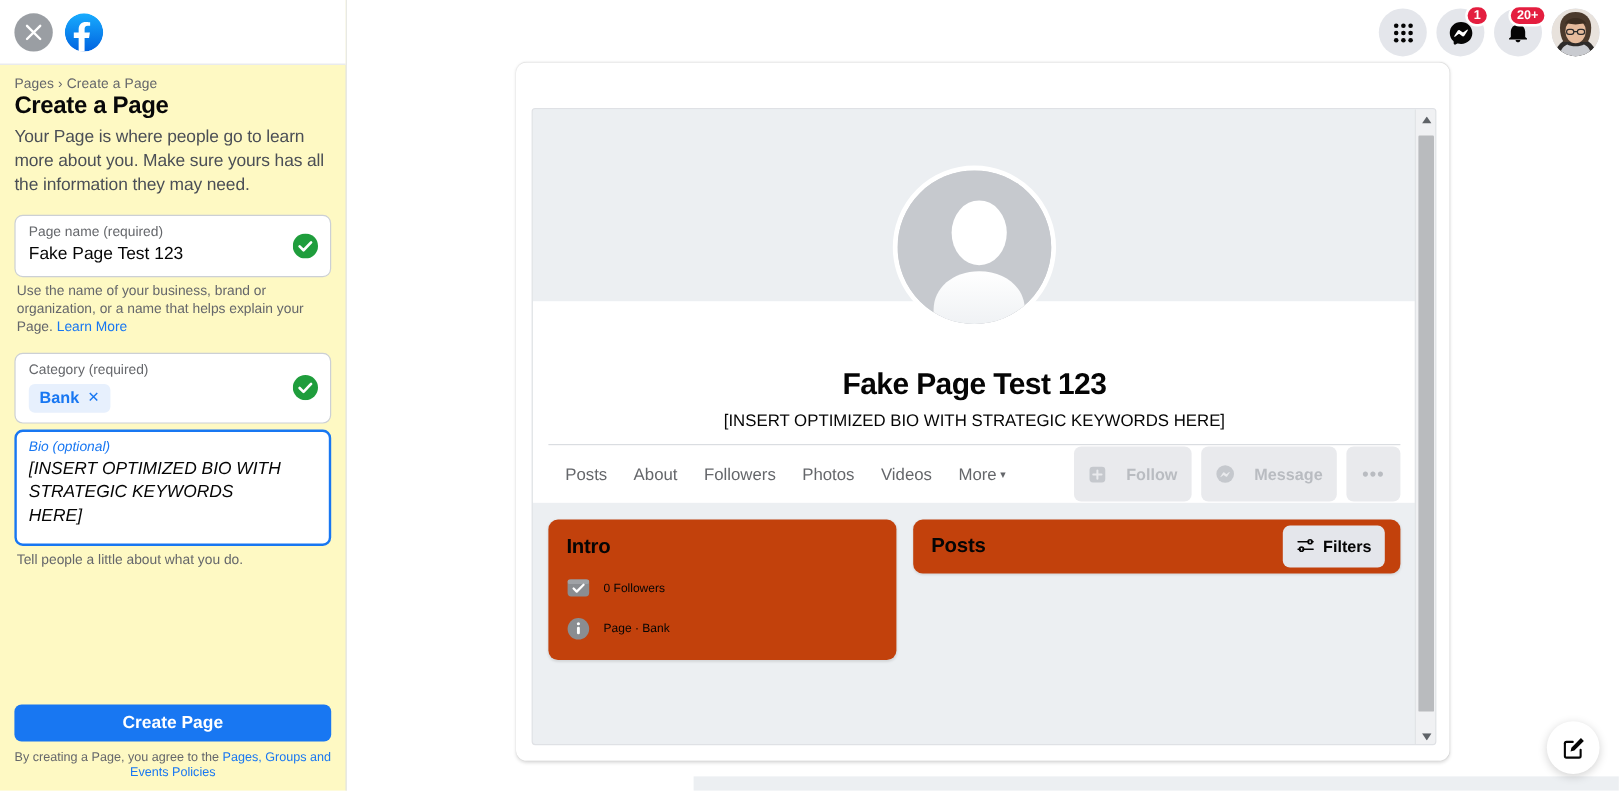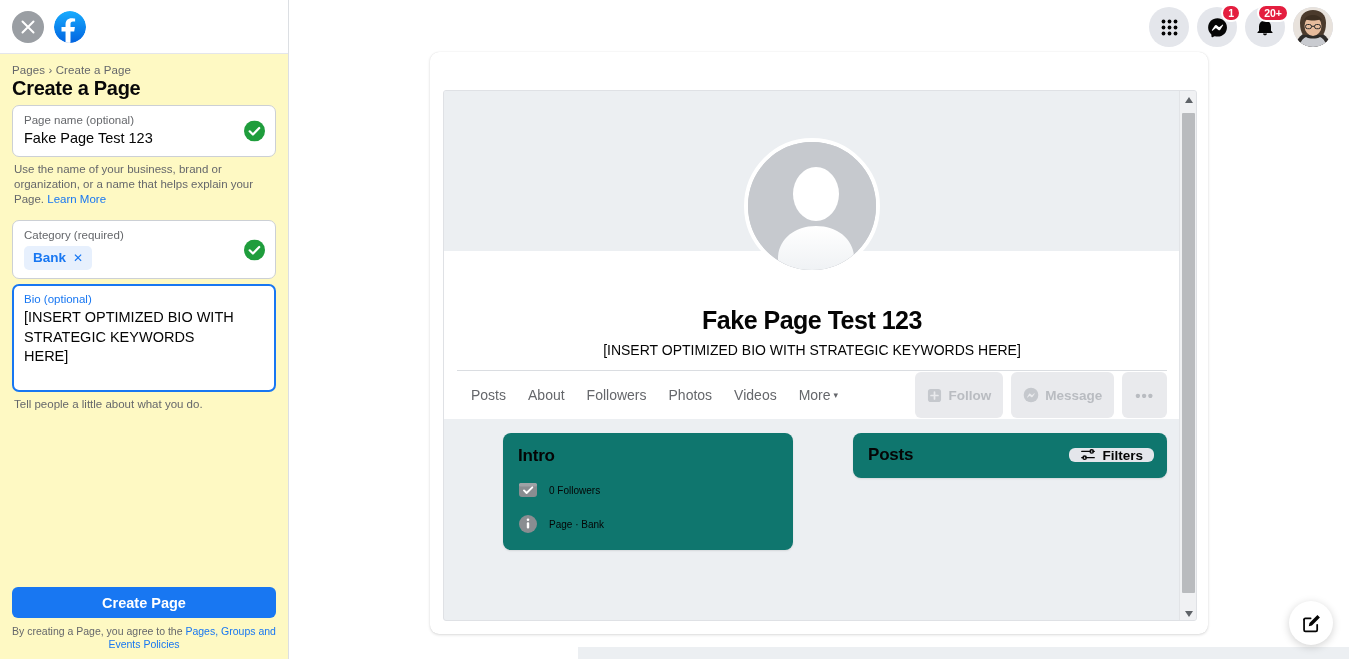--- a/index.html
+++ b/index.html
@@ -83,21 +83,21 @@
 
   .chip {
     display: inline-flex; align-items: center; gap: 7px;
     background: #e7f0fd; color: #1877f2;
     font-size: 13.5px; font-weight: bold;
     border-radius: 5px; padding: 4px 9px 5px 9px;
     margin-top: 2px;
   }
   .chip-x { font-size: 12px; font-weight: normal; cursor: pointer; }
 
-  .bio-box { height: 108px; padding-top: 6px; }
+  .bio-box { height: 97px; padding-top: 6px; font-style: italic; }
   .bio-text {
     font-size: 14.5px; color: #050505; line-height: 19.5px;
     width: 100%; height: 62px; border: none; outline: none; resize: none;
     font-family: inherit; background: transparent; overflow: hidden;
   }
 
   #left-footer { padding: 0 12px 8px 12px; }
   .create-btn {
     width: 100%; height: 31px; border: none; border-radius: 6px;
     background: #1877f2; color: #fff;
@@ -199,47 +199,46 @@
     padding: 0 11px; height: 48px; line-height: 48px;
     cursor: pointer; white-space: nowrap;
   }
   .tab:first-child { padding-left: 14px; }
   .tab .caret { font-size: 9px; margin-left: 3px; display:inline-block; transform: translateY(-2px); }
   .action-btns { margin-left: auto; display: flex; gap: 8px; align-items: center; }
   .act-btn {
     background: #e9eaed; color: #b9bcc1;
     border: none; border-radius: 6px; height: 46px;
     font-size: 13.5px; font-weight: bold;
-    display: flex; align-items: center; gap: 6px;
+    display: flex; align-items: center; gap: 16px;
     padding: 0 12px; cursor: default; font-family: inherit;
   }
   .act-btn.icon-only { padding: 0 13px; font-size: 15px; letter-spacing: 1px; }
 
   .feed {
     display: flex; gap: 14px; padding: 14px 13px 0 13px;
   }
   .card {
-    background: #0f766e; border-radius: 8px;
+    background: #c2410c; border-radius: 8px;
     box-shadow: 0 1px 2px rgba(0,0,0,.1);
-    margin-left: 46px;
   }
   .intro-card { width: 290px; padding: 13px 15px 16px 15px; }
   .card-title { font-size: 17px; font-weight: bold; color: #050505; letter-spacing: -.2px; }
   .intro-row {
     display: flex; align-items: center; gap: 11px;
     margin-top: 14px;
   }
   .intro-row-text { font-size: 10px; color: #050505; }
   .posts-card {
     flex: 1; padding: 11px 13px 12px 15px;
     display: flex; align-items: center; height: 45px;
   }
   .filters-btn {
     margin-left: auto; background: #e4e6eb; border: none;
-    border-radius: 6px; height: 14px; padding: 0 11px;
+    border-radius: 6px; height: 35px; padding: 0 11px;
     display: flex; align-items: center; gap: 6px;
     font-size: 13.5px; font-weight: bold; color: #050505;
     cursor: pointer; font-family: inherit;
   }
 
   
   #scrollbar {
     position: absolute; right: 0; top: 0;
     width: 17px; height: 531px; background: #f0f1f3;
     border-left: 1px solid #e2e4e7;
@@ -287,23 +286,24 @@
       </linearGradient>
         </defs>
       <circle cx="16" cy="16" r="16" fill="url(#fbg)"></circle>
       <path d="M20.2 20.6l.71-4.6h-4.4v-2.99c0-1.26.62-2.49 2.59-2.49h2.01V7.6s-1.82-.31-3.56-.31c-3.64 0-6.01 2.2-6.01 6.19V16h-4.04v4.6h4.04v11.1c.81.13 1.64.19 2.48.19s1.67-.06 2.48-.19V20.6h3.7z" fill="#fff"></path>
     </svg>
   </div>
 
   <div id="left-body">
     <div class="breadcrumb">Pages › Create a Page</div>
     <div class="page-title">Create a Page</div>
+    <div class="page-desc">Your Page is where people go to learn more about you. Make sure yours has all the information they may need.</div>
 
     <div class="field-box">
-      <div class="field-label">Page name (optional)</div>
+      <div class="field-label">Page name (required)</div>
       <div class="field-value">Fake Page Test 123</div>
       <svg class="check-badge" viewBox="0 0 20 20">
         <circle cx="10" cy="10" r="10" fill="#1f9d3c"></circle>
         <path d="M5.4 10.3l3.1 3.1 6-6.3" stroke="#fff" stroke-width="2.1" fill="none" stroke-linecap="round" stroke-linejoin="round"></path>
       </svg>
     </div>
     <div class="helper-text">
       <span>Use the name of your business, brand or organization, or a name that helps explain your Page.</span>
       <span class="helper-link">Learn More</span>
     </div>

